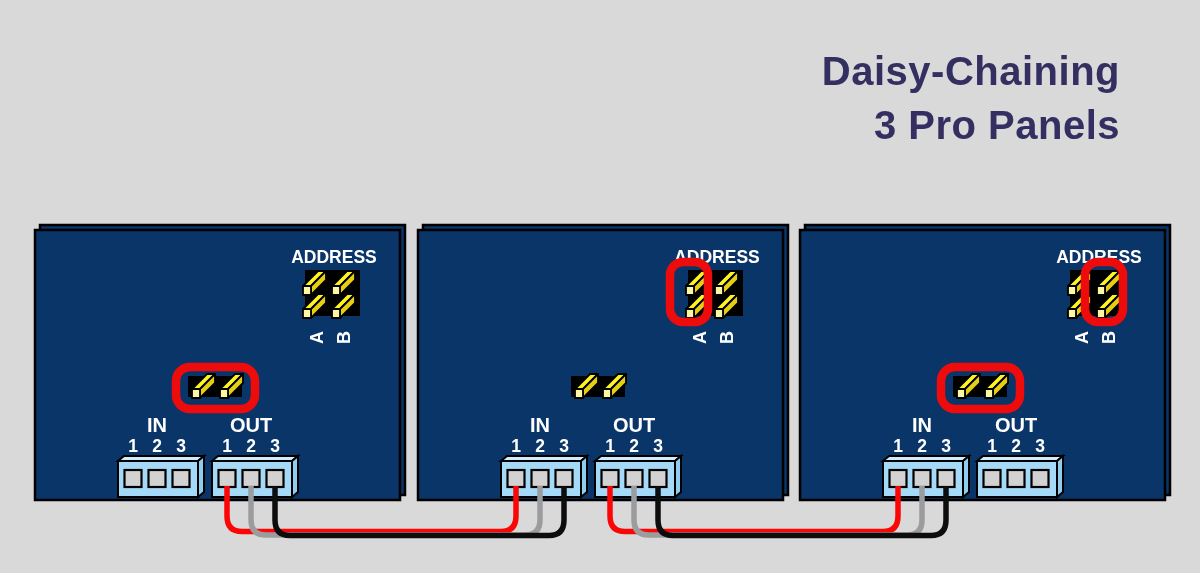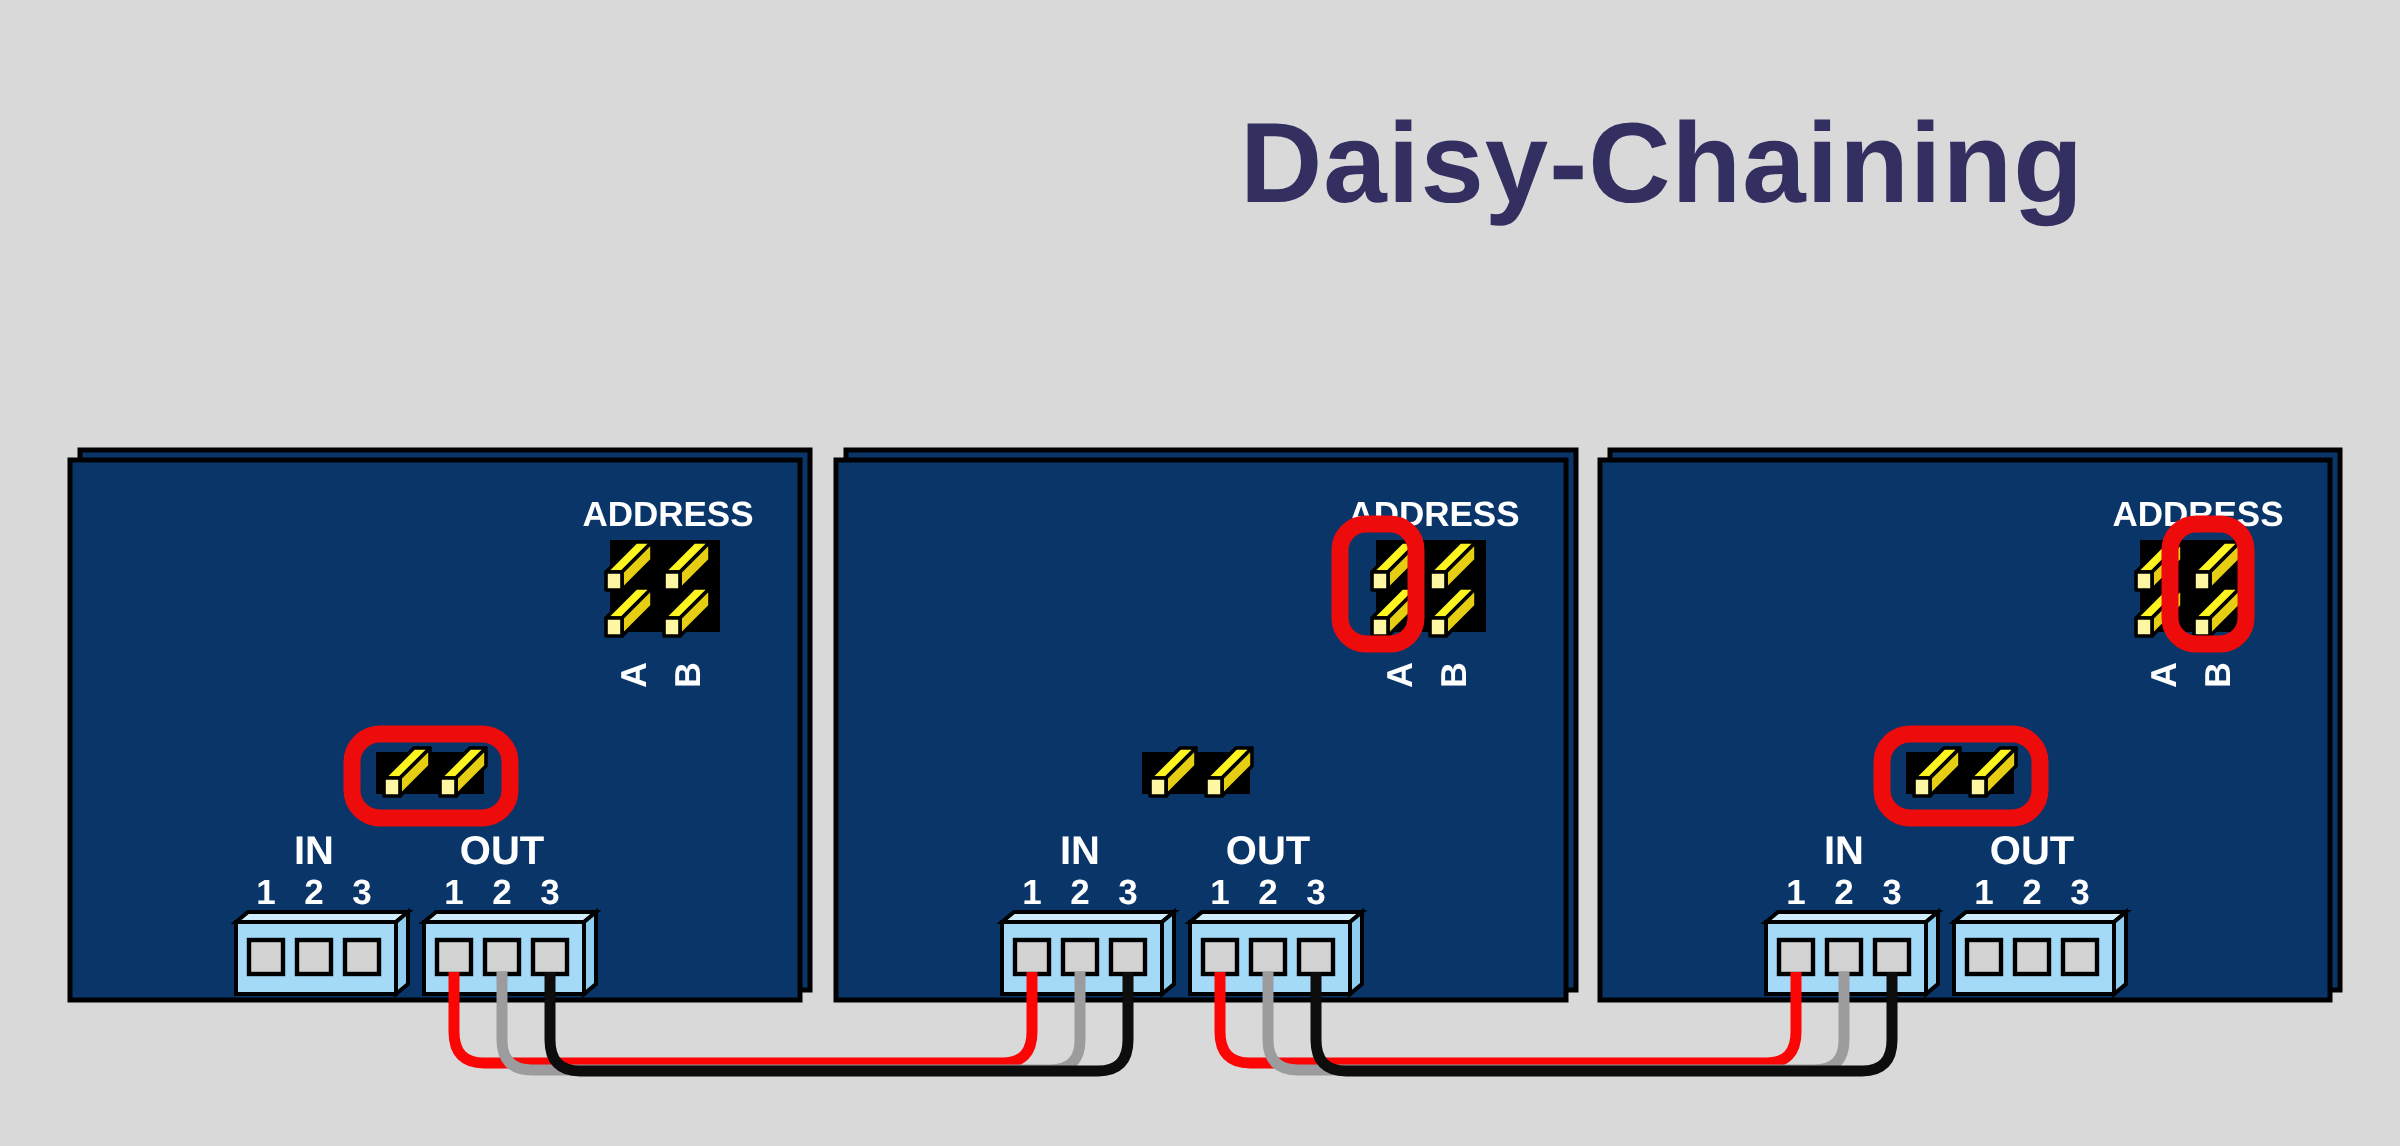--- a/index.html
+++ b/index.html
@@ -5,22 +5,22 @@
   :root{
     --bg:#d9d9d9; --title_ink:#332f60; --panel_navy:#0a3568;
     --terminal_blue:#a4daf8; --terminal_blue_top:#cfecfd; --terminal_blue_side:#8fcdf0;
     --pin_gray:#d2d2d2; --jumper_yellow:#fef520; --jumper_yellow_dark:#e6cf12;
     --jumper_yellow_pale:#fdf6a3; --highlight_red:#ee0b0b;
     --wire_red:#fb0505; --wire_gray:#9c9c9e; --wire_black:#0d0d0d;
   }
   html,body{margin:0;padding:0;background:var(--bg);}
   .stage{position:relative;width:1200px;height:573px;background:var(--bg);
          overflow:hidden;font-family:"Liberation Sans",sans-serif;}
-  .title{position:absolute;left:620px;top:44px;width:480px;text-align:left;
-         color:var(--title_ink);font-weight:bold;font-size:57px;line-height:1.35;
+  .title{position:absolute;left:640px;top:44px;width:480px;text-align:right;
+         color:var(--title_ink);font-weight:bold;font-size:40px;line-height:1.35;
          letter-spacing:.5px;}
   svg{position:absolute;left:0;top:0;}
   svg text{font-family:"Liberation Sans",sans-serif;font-weight:bold;fill:#ffffff;}
   .addr{font-size:17.5px;}
   .ab{font-size:18px;}
   .io{font-size:20px;}
   .pin{font-size:17.5px;}
   .panel-face{fill:var(--panel_navy);stroke:#000;stroke-width:2.5;}
   .blk{fill:#000;}
   .ring{fill:none;stroke:var(--highlight_red);stroke-width:8.5;stroke-linejoin:round;}
@@ -36,20 +36,21 @@
   .wire-gray{stroke:var(--wire_gray);}
   .wire-black{stroke:var(--wire_black);}
 </style>
 </head>
 <body>
 
 <div class="stage">
 
   <div class="title">
     <div>Daisy-Chaining</div>
+    <div>3 Pro Panels</div>
   </div>
 
   <svg width="1200" height="573" viewBox="0 0 1200 573">
     <defs>
       <g id="jumper">
         <polygon class="j-top" points="1,17 16,2 24,2 9,17"></polygon>
         <polygon class="j-side" points="9,17 24,2 24,11 9,26"></polygon>
         <polygon class="j-front" points="1,17 9,17 9,26 1,26"></polygon>
       </g>
       <g id="tblock">

